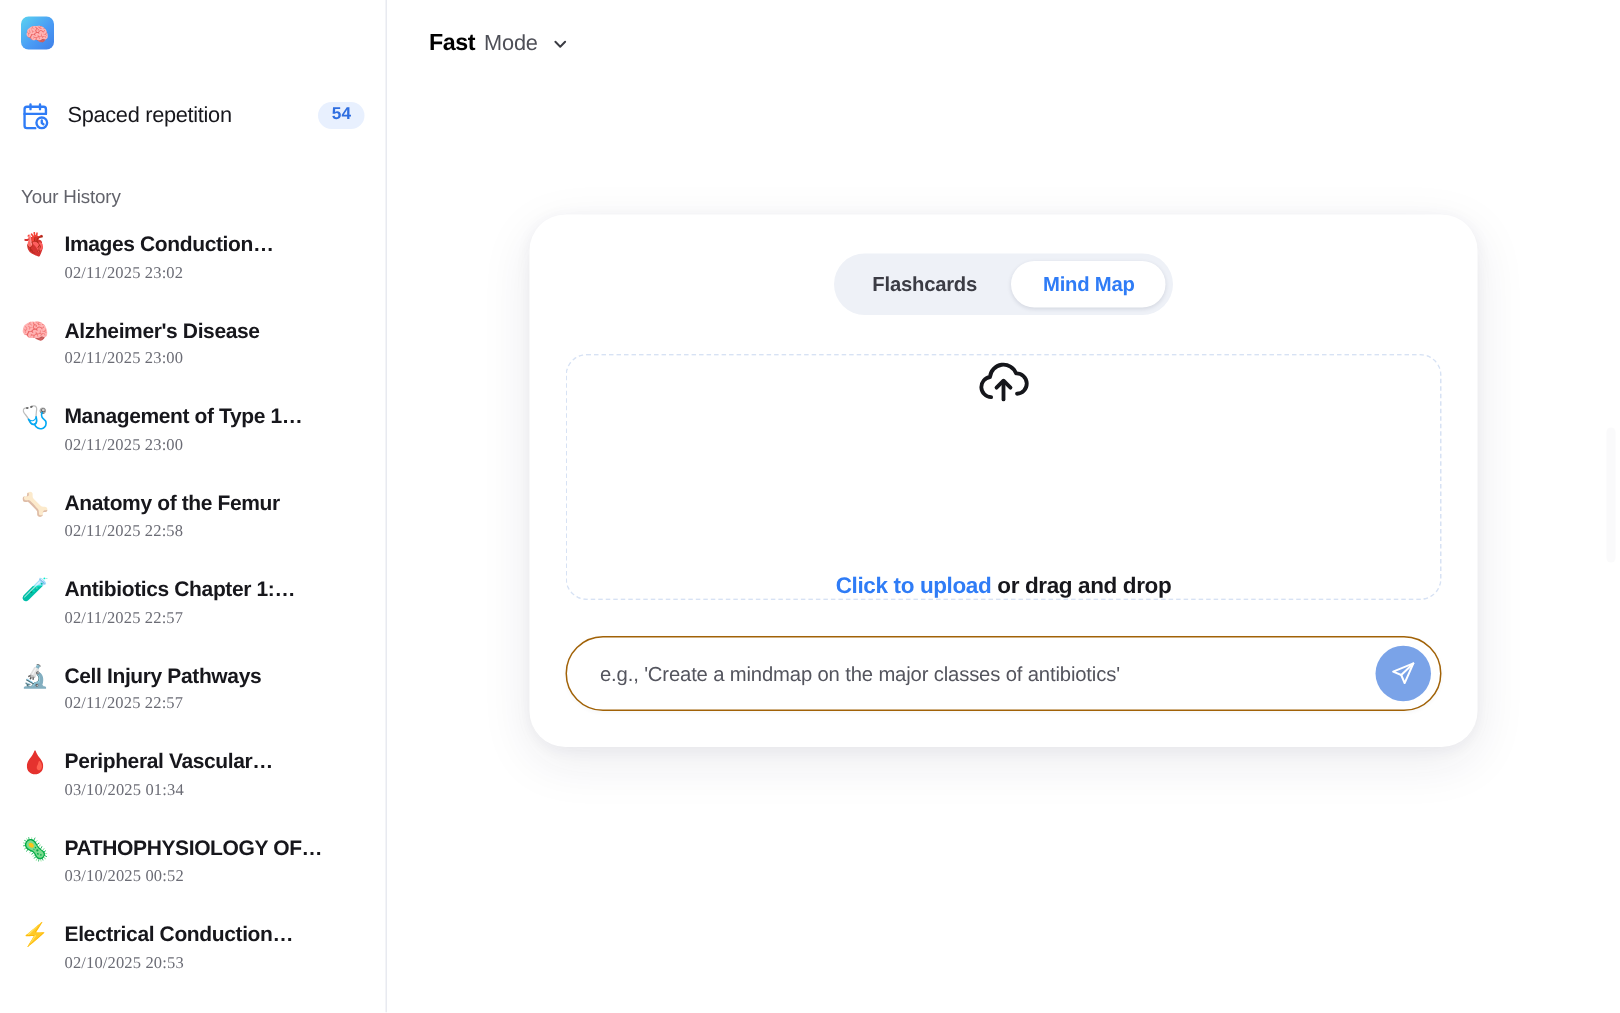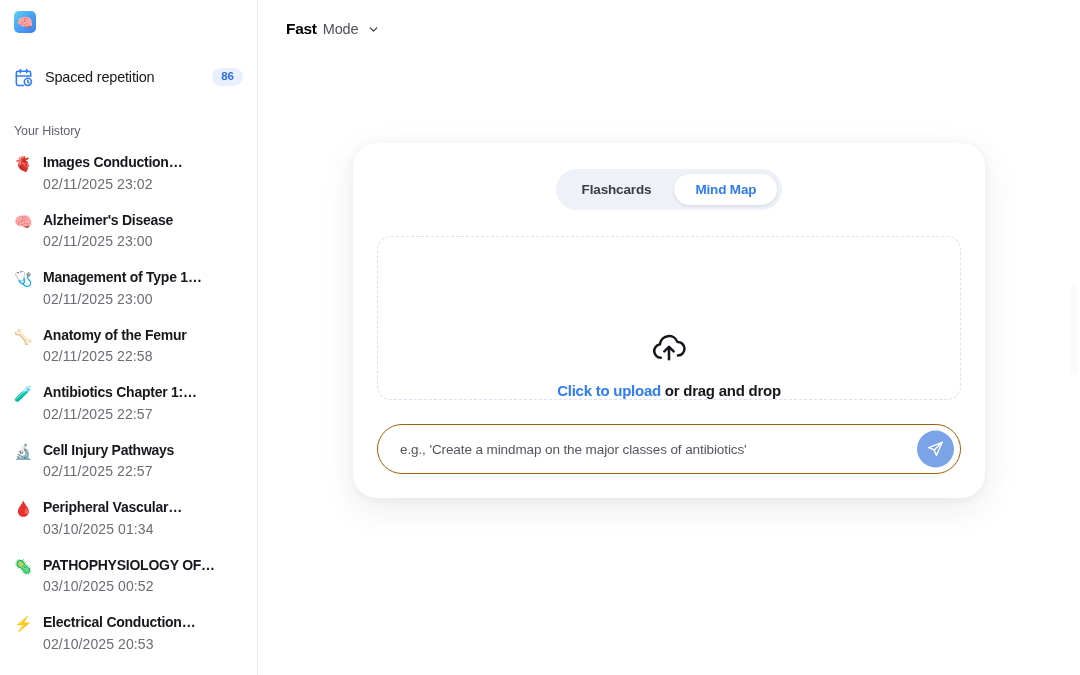--- a/index.html
+++ b/index.html
@@ -128,24 +128,25 @@
     color: #17171c;
     letter-spacing: -0.25px;
     white-space: nowrap;
     overflow: hidden;
     text-overflow: ellipsis;
     max-width: 190px;
     line-height: 1.25;
   }
 
   .hist-date {
-    font-size: 14px;
+    font-size: 11px;
     color: #6b6c75;
     margin-top: 4px;
     letter-spacing: 0.1px;
+    font-family: Liberation Serif, serif;
   }
 
   
   .main {
     flex: 1;
     height: 675px;
     position: relative;
     background: #ffffff;
     overflow: hidden;
   }
@@ -234,21 +235,21 @@
   }
 
   .dropzone {
     margin-top: 26px;
     border: 1.6px dashed #d7e2f4;
     border-radius: 14px;
     height: 164px;
     display: flex;
     flex-direction: column;
     align-items: center;
-    justify-content: flex-end;
+    justify-content: space-between;
     cursor: pointer;
   }
 
   .upload-icon {
     width: 36px;
     height: 36px;
     color: #15161b;
   }
 
   .upload-line {
@@ -341,21 +342,21 @@
     </div>
 
     <div class="spaced-row">
       <svg class="cal-clock-icon" viewBox="0 0 24 24" fill="none" stroke="currentColor" stroke-width="2" stroke-linecap="round" stroke-linejoin="round">
         <path d="M21 10V6a2 2 0 0 0-2-2H5a2 2 0 0 0-2 2v14a2 2 0 0 0 2 2h7"></path>
         <path d="M16 2v4M8 2v4M3 10h18"></path>
         <circle cx="17.5" cy="17.5" r="4.5"></circle>
         <path d="M17.5 15.5v2.2l1.4 1"></path>
       </svg>
       <span class="spaced-label">Spaced repetition</span>
-      <span class="spaced-badge">86</span>
+      <span class="spaced-badge">54</span>
     </div>
 
     <div class="history-title">Your History</div>
 
     <div class="history-list">
 
       <div class="history-item">
         <span class="hist-emoji">🫀</span>
         <div class="hist-text">
           <div class="hist-title">Images Conduction…</div>

